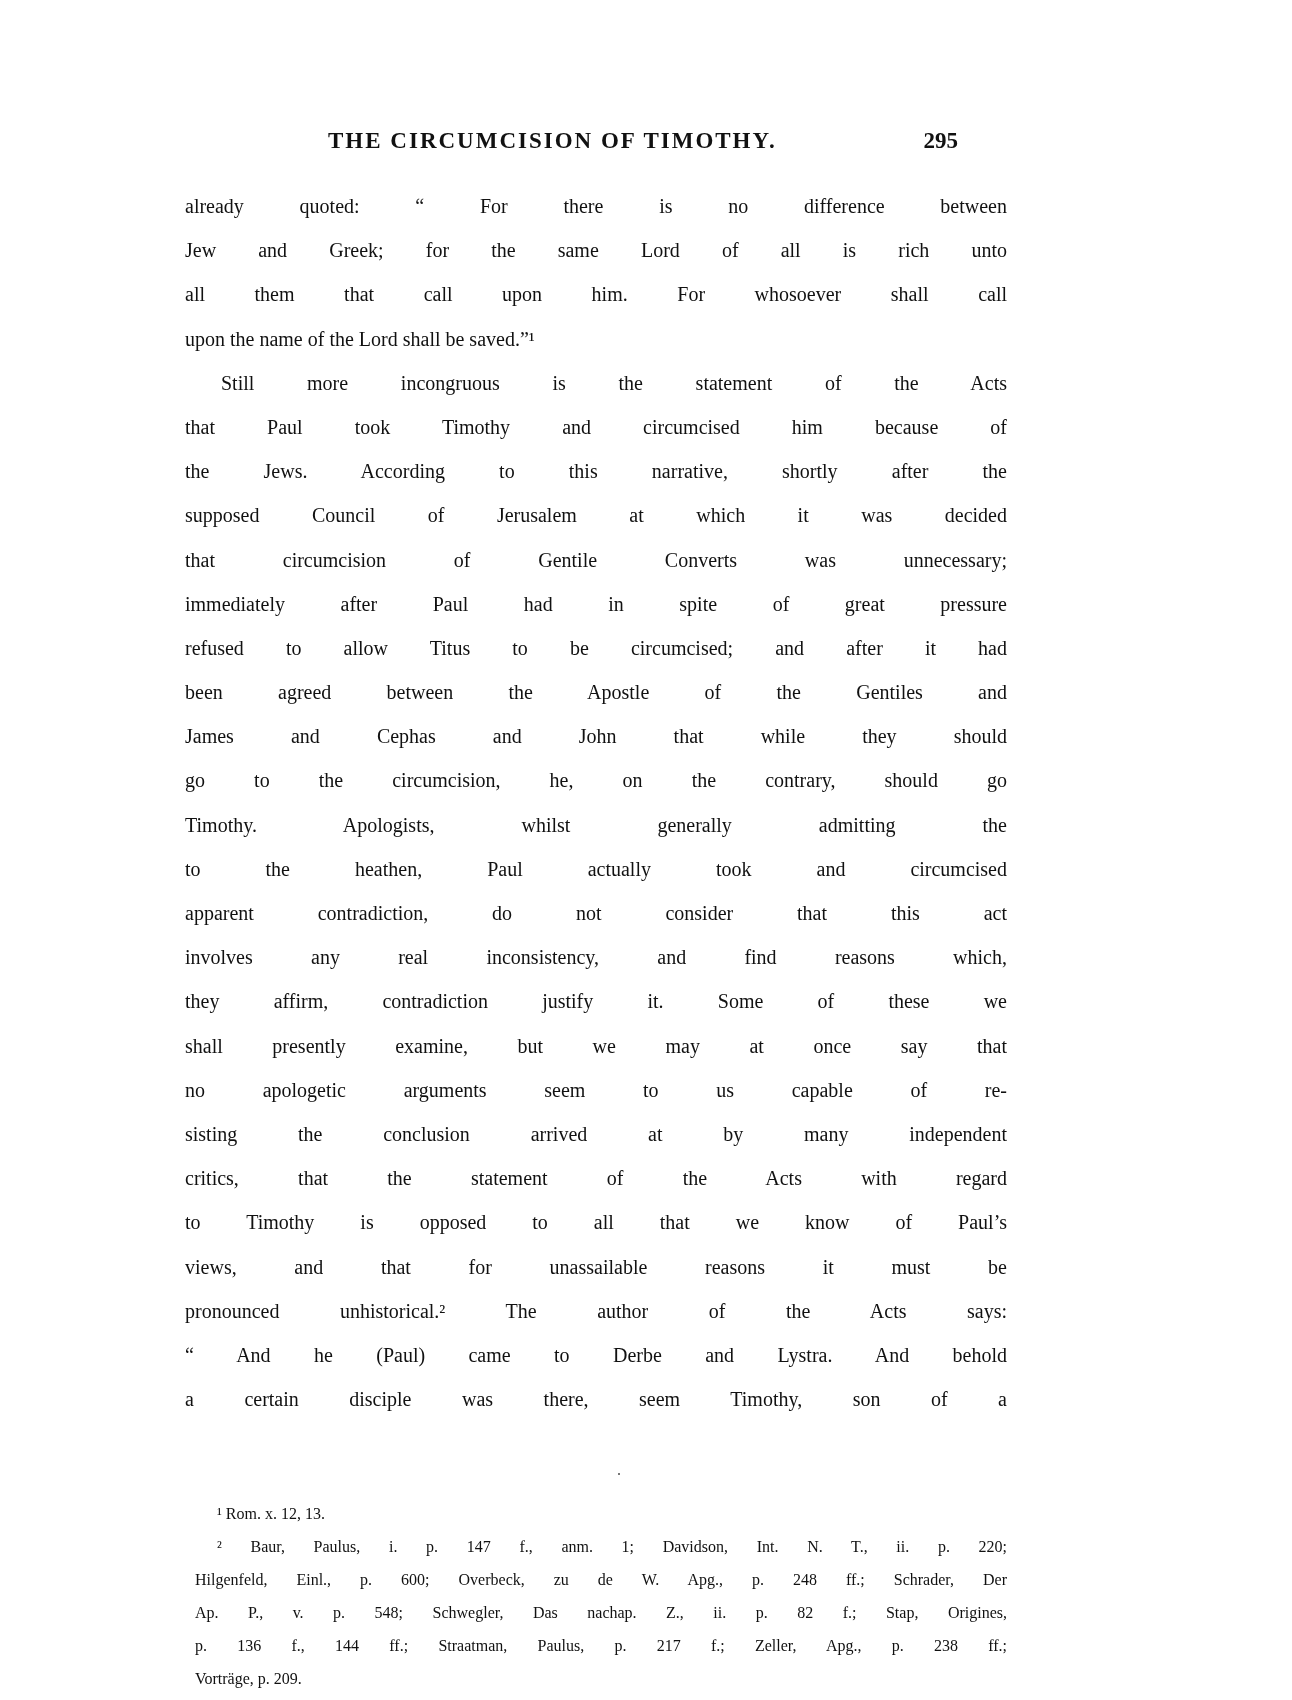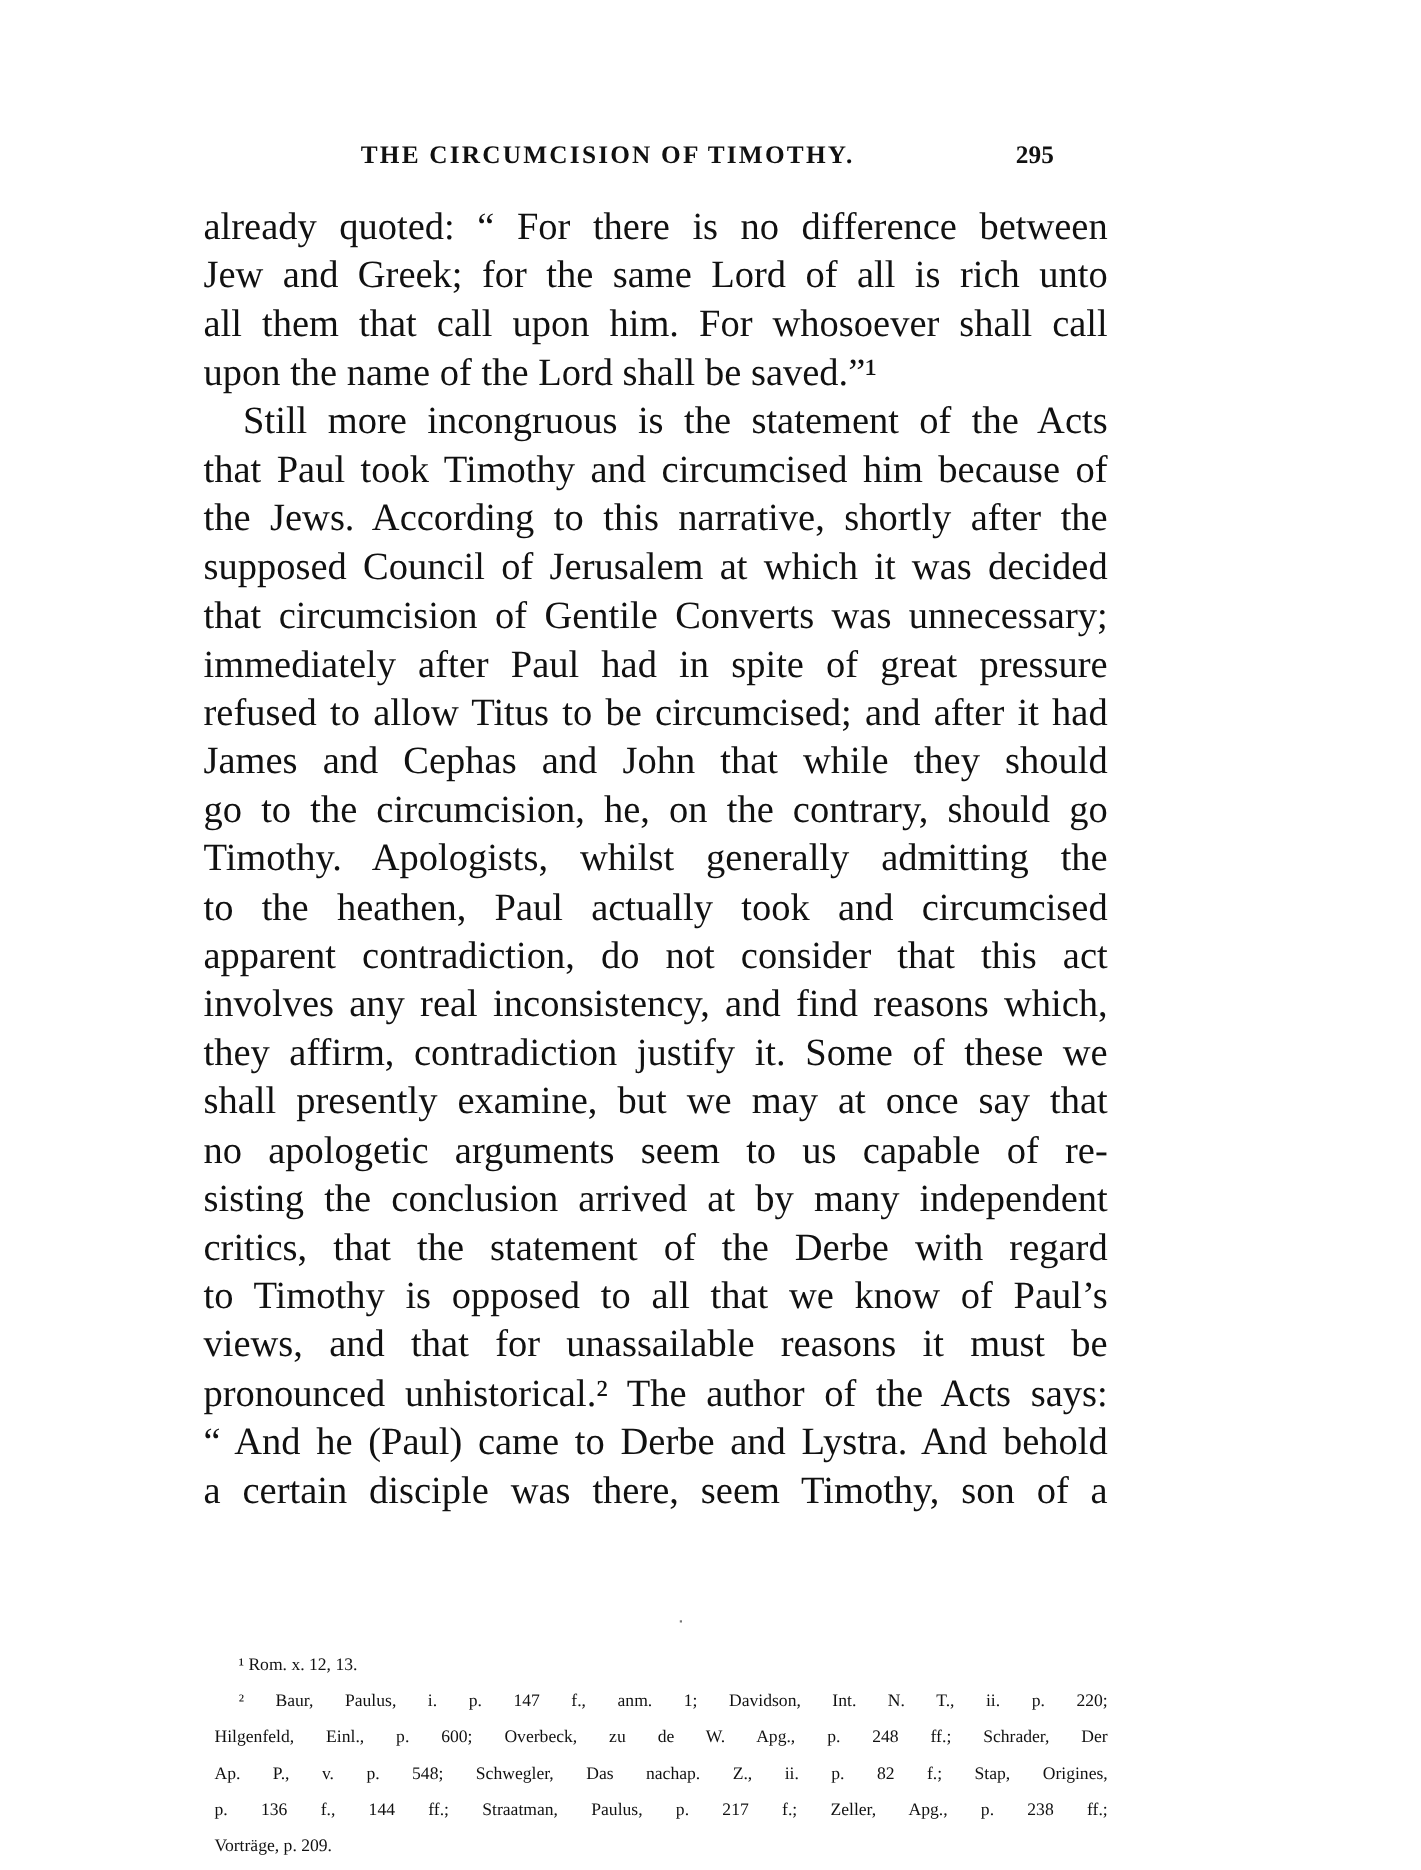--- a/index.html
+++ b/index.html
@@ -1,21 +1,21 @@
 <!DOCTYPE html>
 <html><head>
 <meta charset="utf-8">
 <style>
   html, body { margin:0; padding:0; background:#ffffff; }
   body { width:1292px; height:1700px; position:relative; overflow:hidden; font-family:"Liberation Serif","DejaVu Serif",serif; color:#111; }
   .header { position:absolute; top:128px; left:328px; width:630px; height:40px; }
   .running-title { position:absolute; left:0; top:0; font-size:23px; letter-spacing:2px; font-weight:bold; }
   .page-number { position:absolute; right:0; top:0; font-size:23px; font-weight:bold; }
   .body-text { position:absolute; top:184px; left:185px; width:822px; }
-  .line { font-size:35px; line-height:44.2px; height:44.2px; white-space:nowrap; text-align:justify; text-align-last:justify; }
+  .line { font-size:20px; line-height:44.2px; height:44.2px; white-space:nowrap; text-align:justify; text-align-last:justify; }
   .line.last { text-align-last:left; }
   .line.indent { padding-left:36px; }
   .rule-dot { position:absolute; top:1473px; left:618px; width:2px; height:2px; background:#777; }
   .footnotes { position:absolute; top:1497px; left:185px; width:822px; }
   .fn-line { font-size:16px; line-height:33px; height:33px; white-space:nowrap; text-align:justify; text-align-last:justify;margin-left:10px; }
   .fn-line.last { text-align-last:left; }
   .fn-line.indent { padding-left:22px; }
 </style>
 </head>
 <body>
@@ -30,31 +30,32 @@
   <div class="line">Jew and Greek; for the same Lord of all is rich unto</div>
   <div class="line">all them that call upon him. For whosoever shall call</div>
   <div class="line last">upon the name of the Lord shall be saved.”¹</div>
   <div class="line indent">Still more incongruous is the statement of the Acts</div>
   <div class="line">that Paul took Timothy and circumcised him because of</div>
   <div class="line">the Jews. According to this narrative, shortly after the</div>
   <div class="line">supposed Council of Jerusalem at which it was decided</div>
   <div class="line">that circumcision of Gentile Converts was unnecessary;</div>
   <div class="line">immediately after Paul had in spite of great pressure</div>
   <div class="line">refused to allow Titus to be circumcised; and after it had</div>
+  <div class="line">been agreed between the Apostle of the Gentiles and</div>
   <div class="line">James and Cephas and John that while they should</div>
   <div class="line">go to the circumcision, he, on the contrary, should go</div>
   <div class="line">Timothy. Apologists, whilst generally admitting the</div>
   <div class="line">to the heathen, Paul actually took and circumcised</div>
   <div class="line">apparent contradiction, do not consider that this act</div>
   <div class="line">involves any real inconsistency, and find reasons which,</div>
   <div class="line">they affirm, contradiction justify it. Some of these we</div>
   <div class="line">shall presently examine, but we may at once say that</div>
   <div class="line">no apologetic arguments seem to us capable of re-</div>
   <div class="line">sisting the conclusion arrived at by many independent</div>
-  <div class="line">critics, that the statement of the Derbe with regard</div>
+  <div class="line">critics, that the statement of the Acts with regard</div>
   <div class="line">to Timothy is opposed to all that we know of Paul’s</div>
   <div class="line">views, and that for unassailable reasons it must be</div>
   <div class="line">pronounced unhistorical.² The author of the Acts says:</div>
   <div class="line">“ And he (Paul) came to Derbe and Lystra. And behold</div>
   <div class="line">a certain disciple was there, seem Timothy, son of a</div>
 </div>
 
 <div class="rule-dot"></div>
 
 <div class="footnotes">

